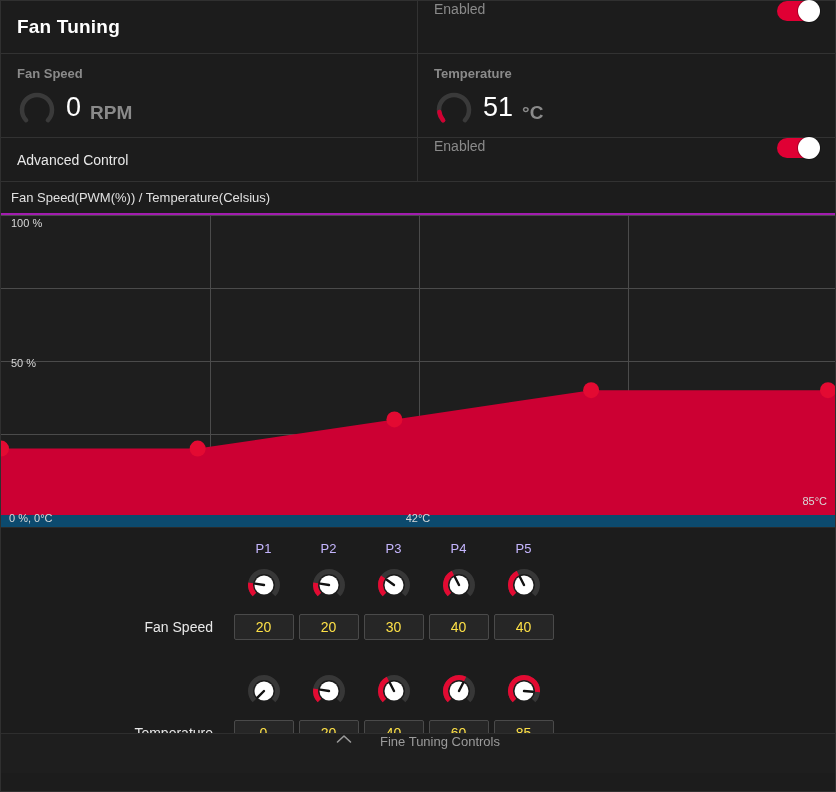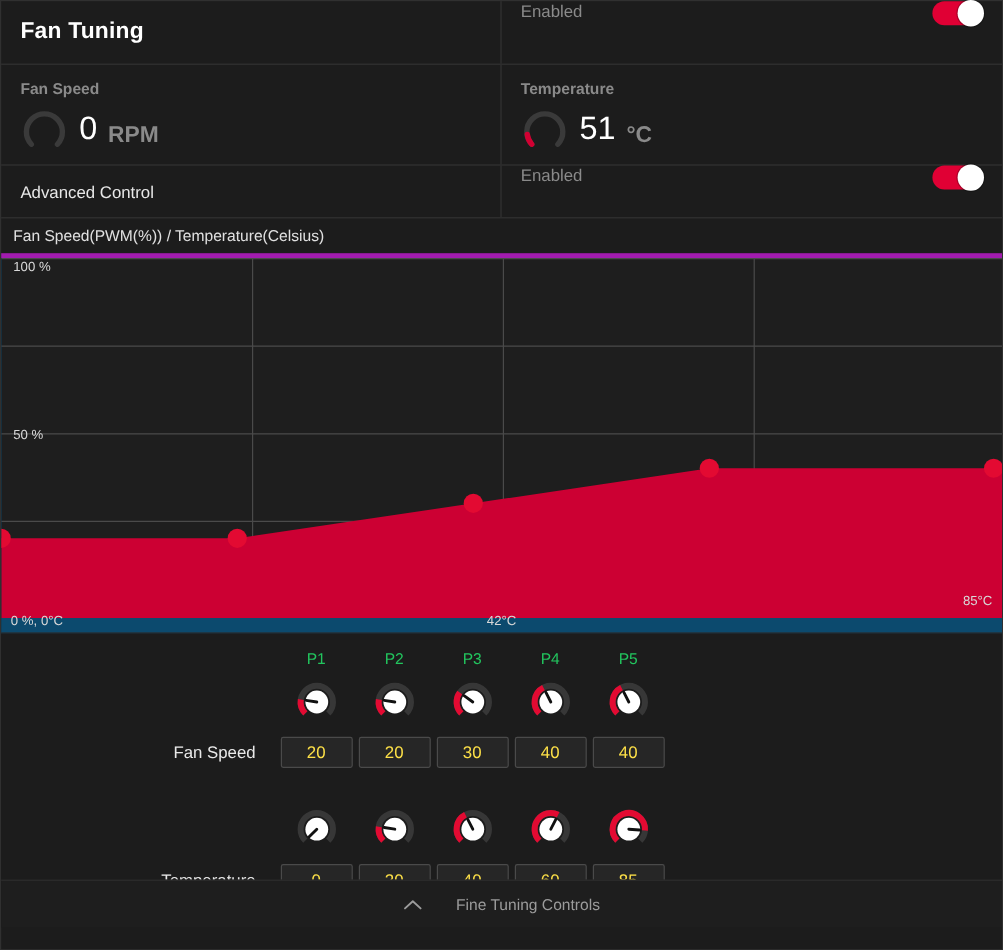--- a/index.html
+++ b/index.html
@@ -76,21 +76,21 @@
   .row-adv {
     display: flex; height: 44px;
     border-bottom: 1px solid #323232;
   }
   .adv-label { font-size: 14px; color: #e8e8e8; }
 
   
   .chart-header {
     height: 33px; display: flex; align-items: center;
     padding-left: 10px;
-    border-bottom: 4px solid #a21caf;
+    border-bottom: 2px solid #a21caf;
     text-align: right;
   }
   .chart-header-text { font-size: 13px; color: #e0e0e0; }
 
   
   .chart-wrap {
     position: relative;
     height: 313px;
     background: #0c4a6e;
     border-bottom: 1px solid #2a2a2a;
@@ -119,38 +119,38 @@
     height: 28px;
   }
   .rowlabel {
     width: 230px; text-align: right; padding-right: 18px;
     font-size: 14px; color: #e8e8e8;
   }
   .cols { display: flex; }
   .col {
     width: 65px; display: flex; justify-content: center; align-items: center;
   }
-  .ptag { font-size: 13px; color: #22c55e; }
+  .ptag { font-size: 13px; color: #c4b5fd; }
   .knobrow { height: 46px; }
   .inputrow { height: 38px; }
   .knob-svg { width: 38px; height: 38px; display: block; }
   .numbox {
     width: 60px; height: 26px; border: 1px solid #4a4a4a;
     background: #262626; border-radius: 2px;
     display: flex; align-items: center; justify-content: center;
     font-size: 14px; color: #fde047;
   }
 
   
   .footer {
     position: absolute; left: 0; right: 0; bottom: 0;
     height: 40px;
     border-top: 1px solid #2e2e2e;
     background: #1e1e1e;
-    display: flex; align-items: center; justify-content: center;
+    display: flex; justify-content: center;
     gap: 28px;
   }
   .chev { width: 16px; height: 10px; }
   .footer-text { font-size: 13px; color: #9b9b9b; }
 </style>
 </head>
 <body>
 
 <div id="app">
 

